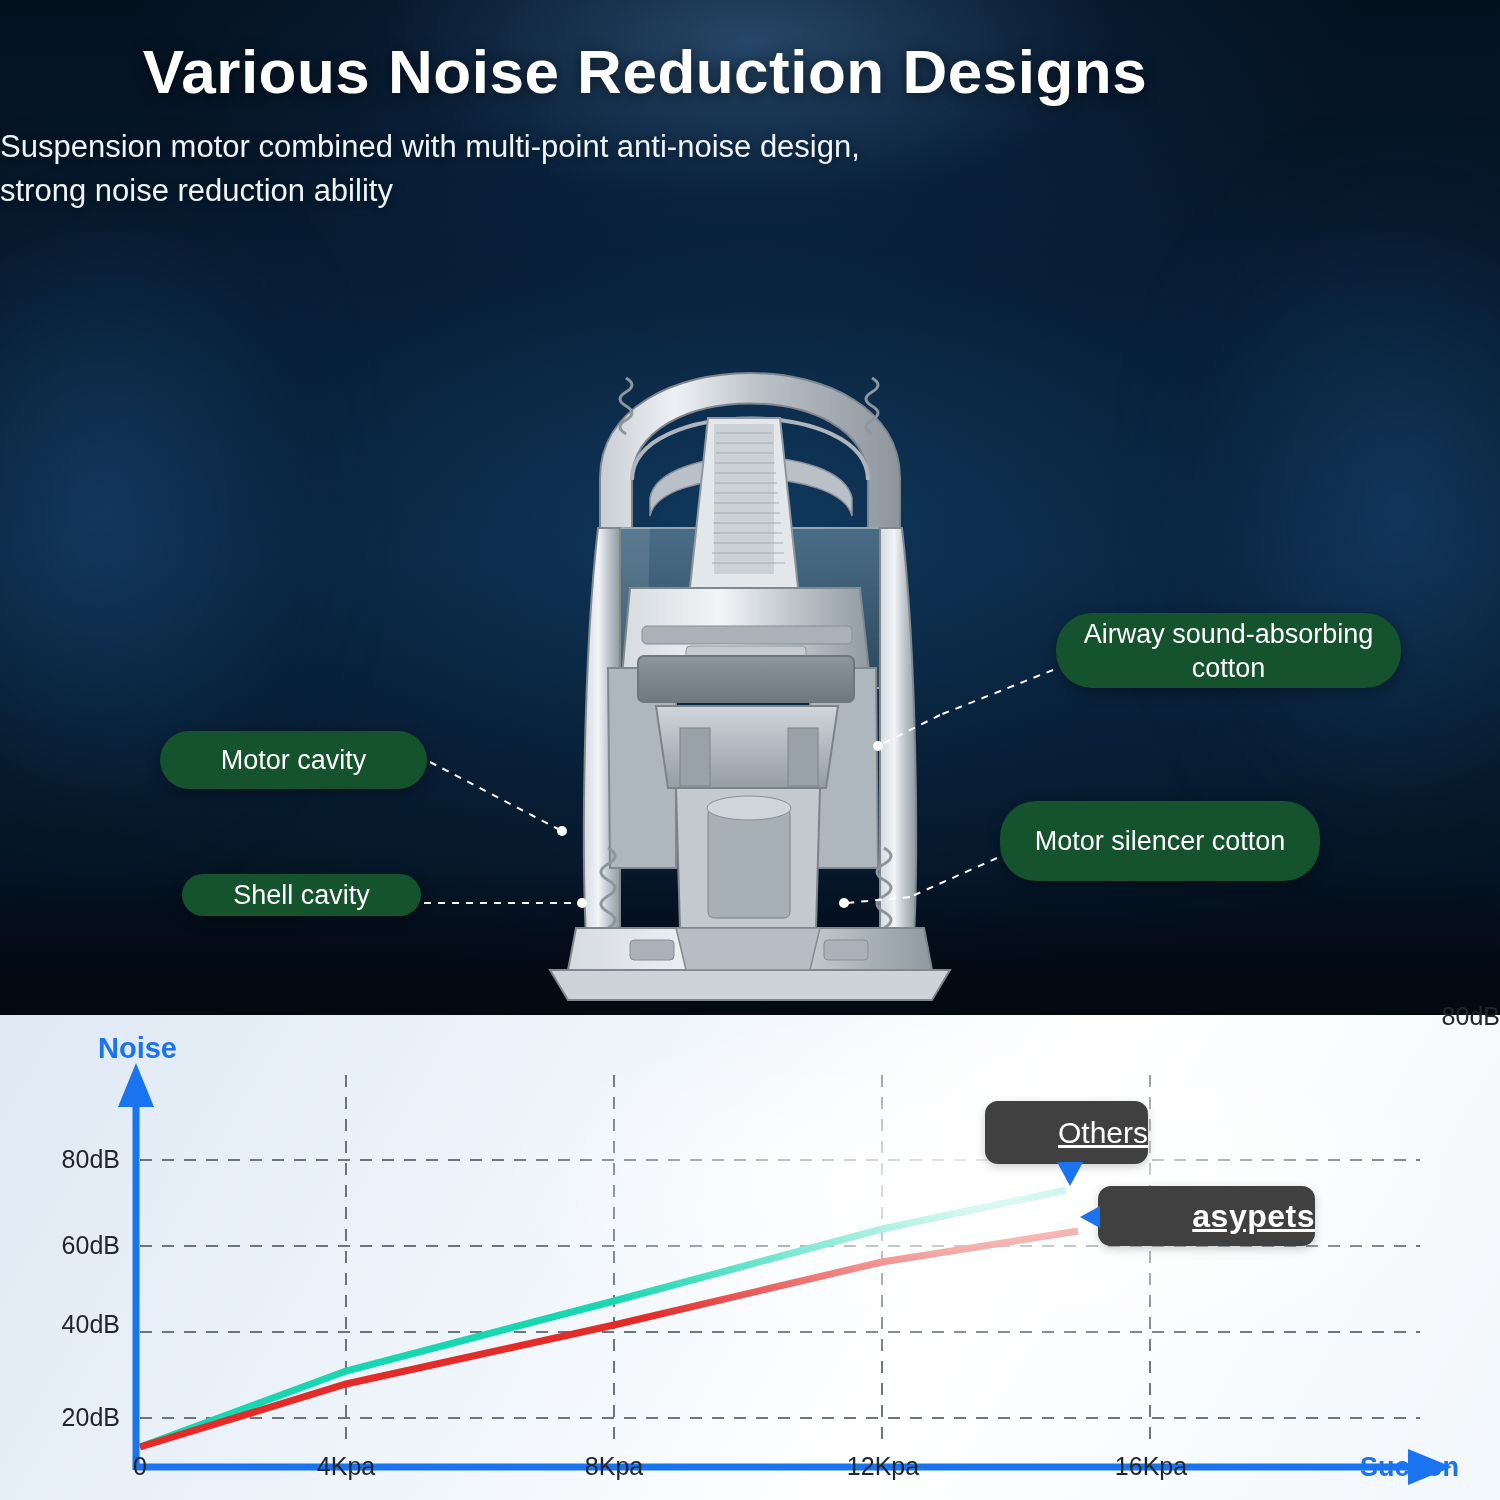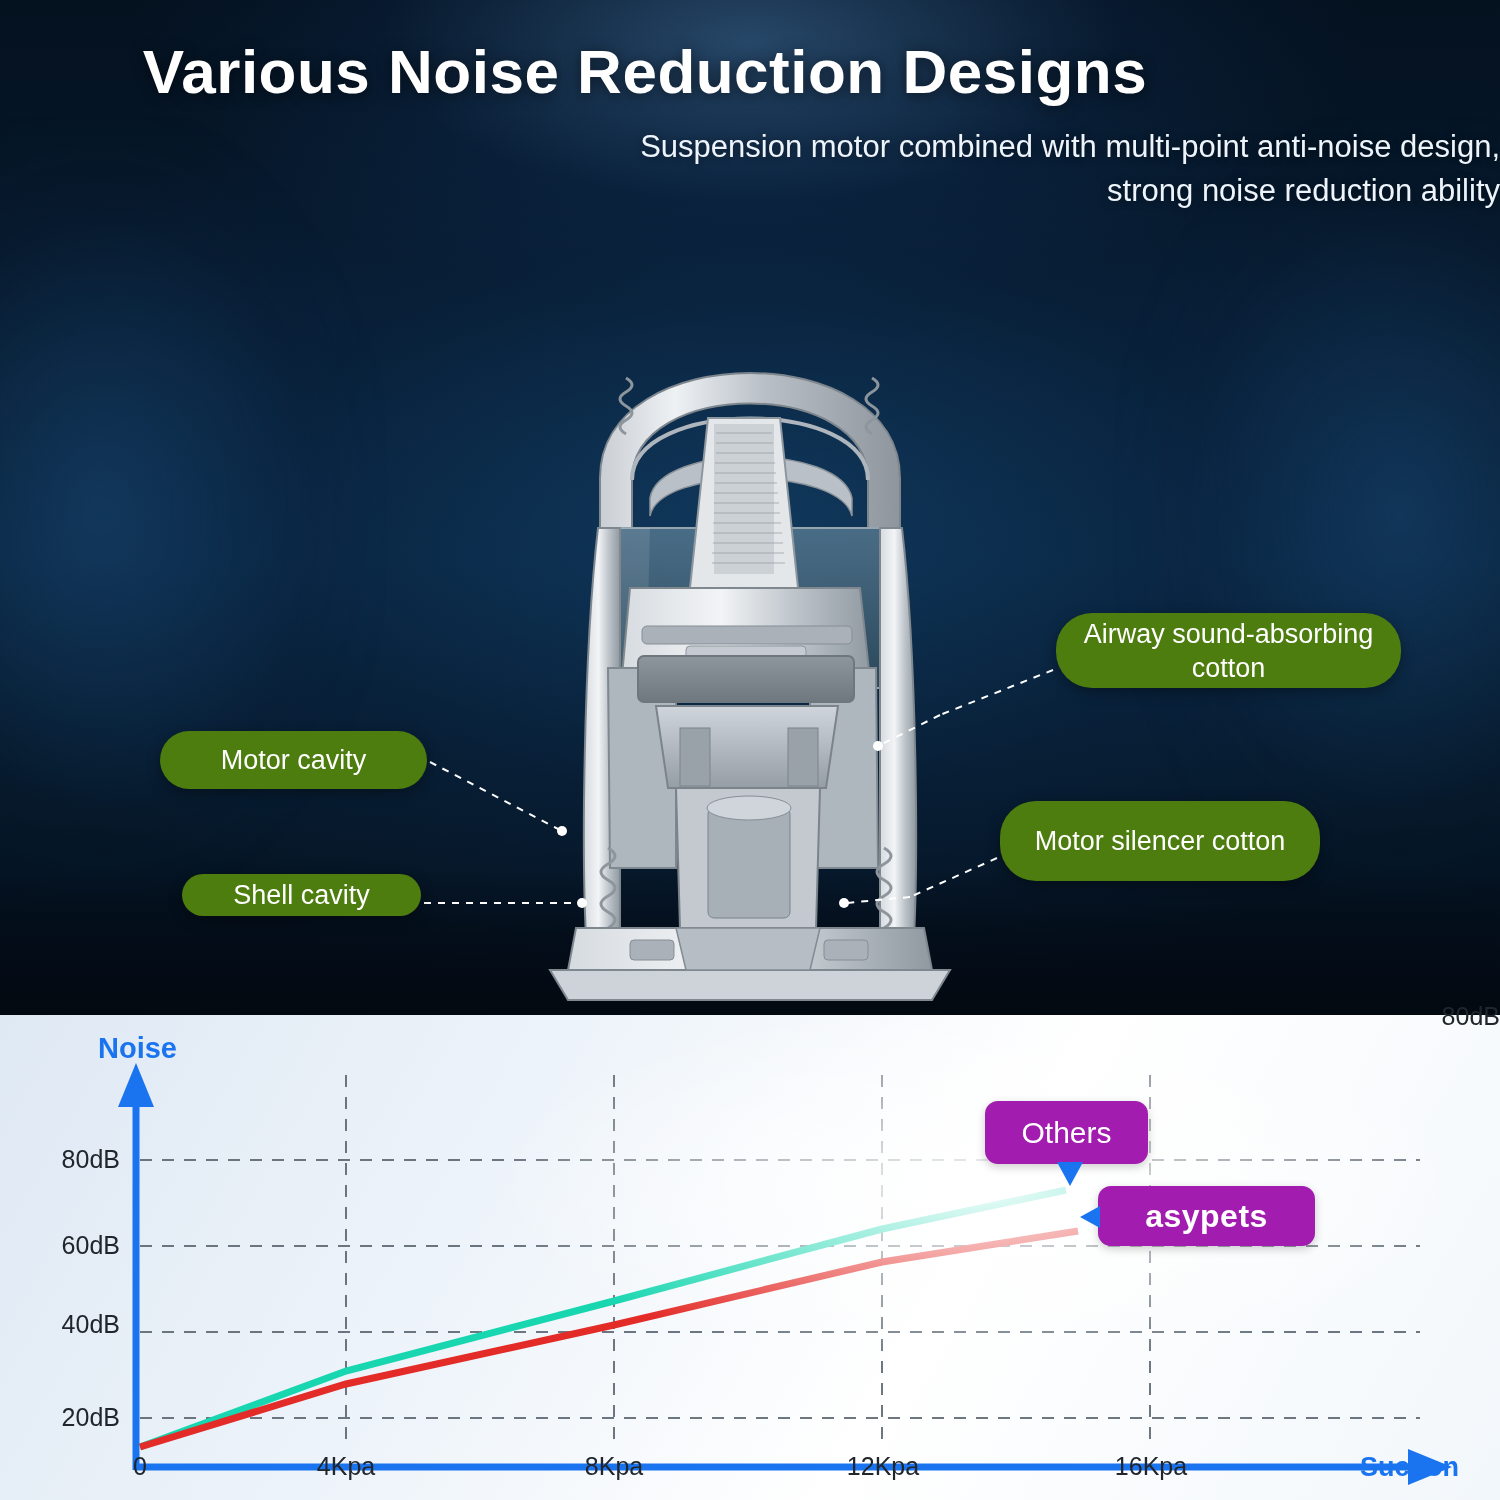--- a/index.html
+++ b/index.html
@@ -35,33 +35,33 @@
   }
 
   .title {
     position: absolute; top: 36px; left: 0; width: 1290px;
     text-align: center; color: #ffffff;
     font-size: 62px; font-weight: bold; letter-spacing: 0.5px;
     text-shadow: 0 2px 14px rgba(0,0,0,0.55);
   }
   .subtitle {
     position: absolute; top: 125px; left: 0; width: 1500px;
-    text-align: right; color: #eef4fb;
+    text-align: left; color: #eef4fb;
     font-size: 31px; line-height: 44px; font-weight: 400;
     text-shadow: 0 1px 8px rgba(0,0,0,0.45);
   }
 
   
   .device { position: absolute; left: 480px; top: 228px; width: 540px; height: 780px; }
   .device svg { display:block; }
 
   
   .pill {
     position: absolute;
-    background: #4d7c0f;
+    background: #14532d;
     color: #ffffff;
     border-radius: 36px;
     display: flex; align-items: center; justify-content: center;
     text-align: center;
     font-size: 27px;
     line-height: 34px;
     padding: 10px 24px;
     box-shadow: 0 4px 14px rgba(0,0,0,0.35);
   }
   #pill-motor-cavity { left: 160px; top: 731px; width: 267px; height: 58px; }
@@ -89,23 +89,23 @@
     color: #1a74f0; font-size: 27px; font-weight: bold;
   }
   .ytick {
     position: absolute; right: 0; width: 120px; text-align: right;
     color: #20262c; font-size: 25px;
   }
   .xtick {
     position: absolute; color: #20262c; font-size: 25px; text-align: center;
   }
   .series-pill {
-    position: absolute; background: #a21caf; color: #fff;
-    border-radius: 14px; display:flex; align-items:center; justify-content:center;
-    font-size: 30px; box-shadow: 0 3px 10px rgba(0,0,0,0.2);
+    position: absolute; background: #404040; color: #fff;
+    border-radius: 14px; display:flex; align-items:center; justify-content:flex-end;
+    font-size: 30px; box-shadow: 0 3px 10px rgba(0,0,0,0.2); text-decoration: underline;
   }
   #pill-others { left: 985px; top: 1101px; width: 163px; height: 63px; border-radius: 13px; }
   #pill-others::after{
     content:""; position:absolute; left: 72px; bottom: -22px;
     border-left: 13px solid transparent; border-right: 13px solid transparent;
     border-top: 24px solid #1a74f0;
   }
   #pill-brand { left: 1098px; top: 1186px; width: 217px; height: 60px; border-radius: 13px; }
   #pill-brand::after{
     content:""; position:absolute; left: -18px; top: 20px;

